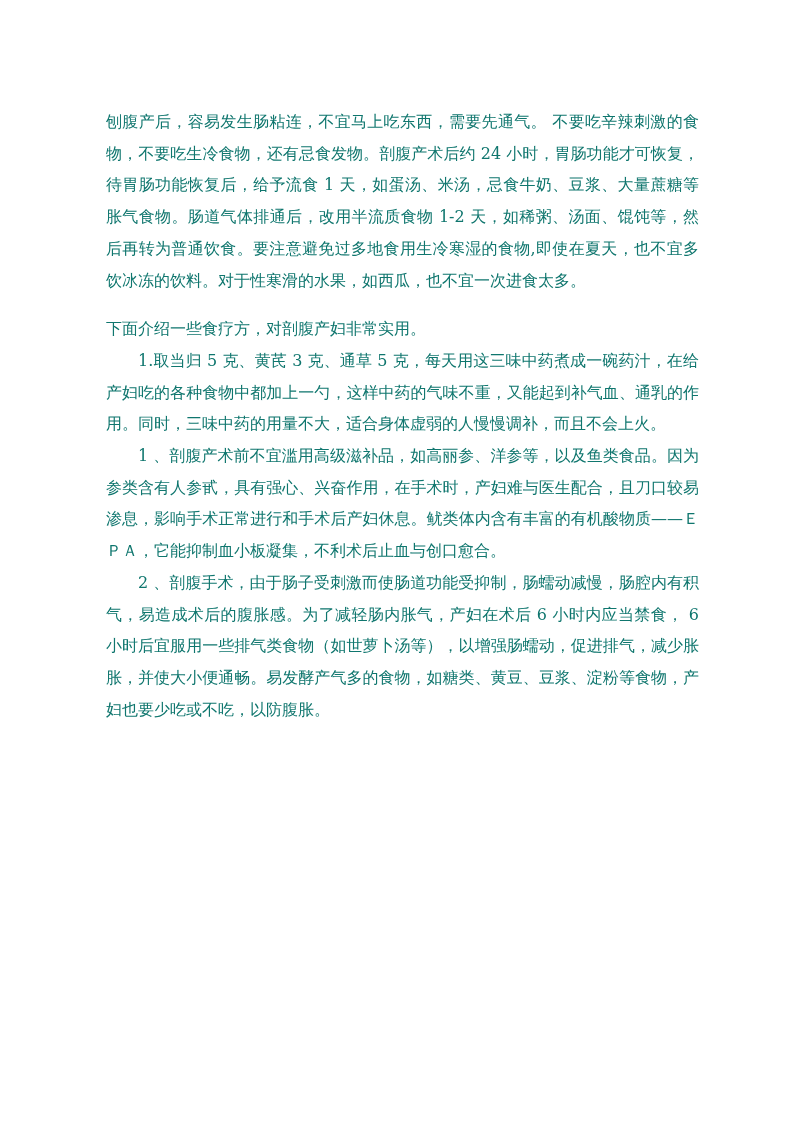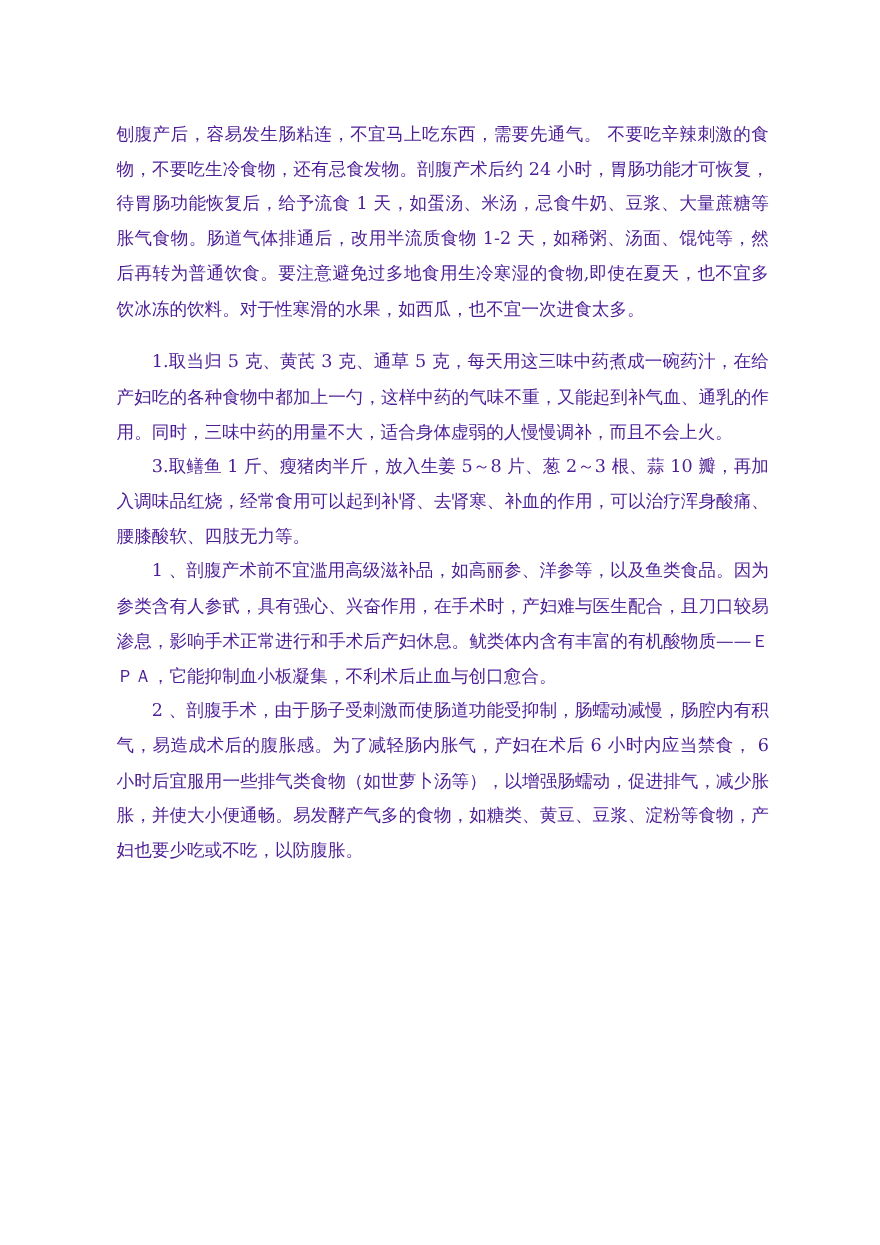--- a/index.html
+++ b/index.html
@@ -12,39 +12,39 @@
     width: 800px;
     height: 1132px;
     margin: 0 auto;
     background: #ffffff;
     box-sizing: border-box;
     padding: 106px 101px 0 106px;
     overflow: hidden;
     font-family: "DejaVu Serif", "Liberation Serif", serif;
     font-size: 16px;
     line-height: 31.7px;
-    color: #4c1d95;
+    color: #0f766e;
   }
   .para {
     margin: 0;
     text-align: justify;
     text-justify: inter-ideograph;
     word-break: break-all;
   }
   .para.indent {
     text-indent: 2em;
   }
   .spacer {
     height: 17px;
   }
 </style>
 </head>
 <body>
 
 <div class="page">
   <p class="para">刨腹产后，容易发生肠粘连，不宜马上吃东西，需要先通气。 不要吃辛辣刺激的食物，不要吃生冷食物，还有忌食发物。剖腹产术后约 24 小时，胃肠功能才可恢复，待胃肠功能恢复后，给予流食 1 天，如蛋汤、米汤，忌食牛奶、豆浆、大量蔗糖等胀气食物。肠道气体排通后，改用半流质食物 1-2 天，如稀粥、汤面、馄饨等，然后再转为普通饮食。要注意避免过多地食用生冷寒湿的食物,即使在夏天，也不宜多饮冰冻的饮料。对于性寒滑的水果，如西瓜，也不宜一次进食太多。</p>
   <div class="spacer"></div>
+  <p class="para">下面介绍一些食疗方，对剖腹产妇非常实用。</p>
   <p class="para indent">1.取当归 5 克、黄芪 3 克、通草 5 克，每天用这三味中药煮成一碗药汁，在给产妇吃的各种食物中都加上一勺，这样中药的气味不重，又能起到补气血、通乳的作用。同时，三味中药的用量不大，适合身体虚弱的人慢慢调补，而且不会上火。</p>
-  <p class="para indent">3.取鳝鱼 1 斤、瘦猪肉半斤，放入生姜 5～8 片、葱 2～3 根、蒜 10 瓣，再加入调味品红烧，经常食用可以起到补肾、去肾寒、补血的作用，可以治疗浑身酸痛、腰膝酸软、四肢无力等。</p>
   <p class="para indent">1 、剖腹产术前不宜滥用高级滋补品，如高丽参、洋参等，以及鱼类食品。因为参类含有人参甙，具有强心、兴奋作用，在手术时，产妇难与医生配合，且刀口较易渗息，影响手术正常进行和手术后产妇休息。鱿类体内含有丰富的有机酸物质——ＥＰＡ，它能抑制血小板凝集，不利术后止血与创口愈合。</p>
   <p class="para indent">2 、剖腹手术，由于肠子受刺激而使肠道功能受抑制，肠蠕动减慢，肠腔内有积气，易造成术后的腹胀感。为了减轻肠内胀气，产妇在术后 6 小时内应当禁食， 6 小时后宜服用一些排气类食物（如世萝卜汤等），以增强肠蠕动，促进排气，减少胀胀，并使大小便通畅。易发酵产气多的食物，如糖类、黄豆、豆浆、淀粉等食物，产妇也要少吃或不吃，以防腹胀。</p>
 
 </div>
 
 </body></html>

